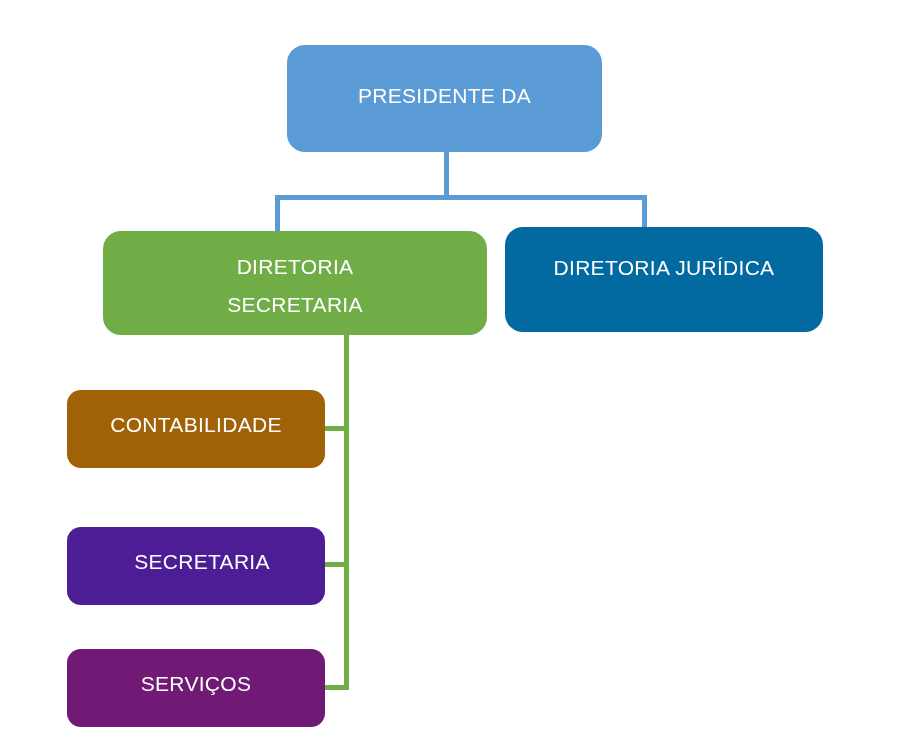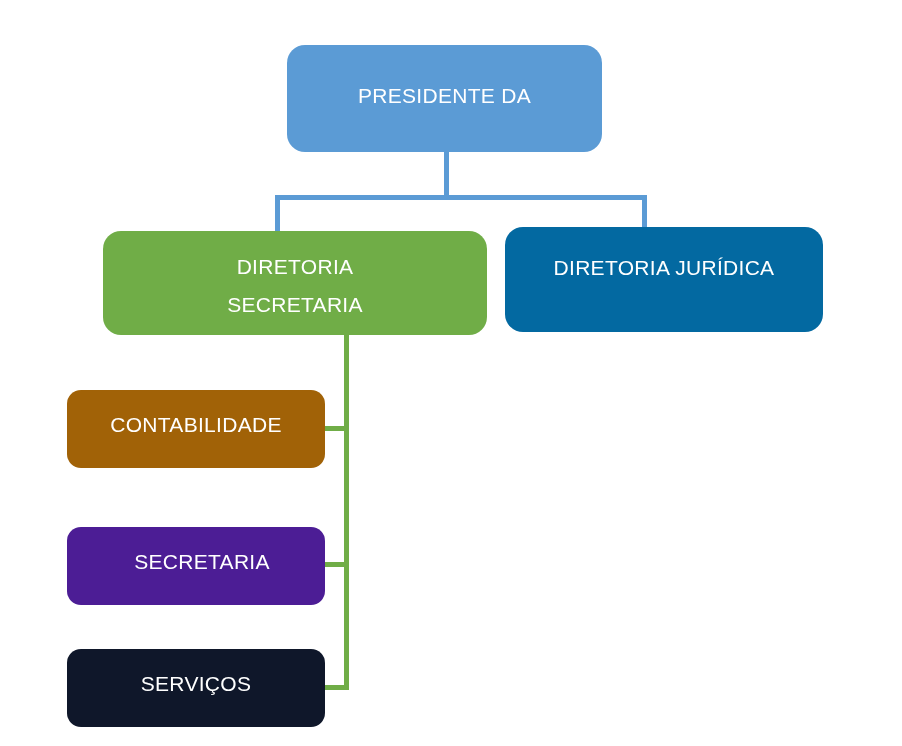--- a/index.html
+++ b/index.html
@@ -96,17 +96,17 @@
   </div>
 
   <div class="node node-sub node-contabilidade" style="background-color: #a16207;">
     <span class="line">CONTABILIDADE</span>
   </div>
 
   <div class="node node-sub node-secretaria" style="background-color: #4c1d95; padding-left: 12px;">
     <span class="line">SECRETARIA</span>
   </div>
 
-  <div class="node node-sub node-servicos" style="background-color: #0f172a;">
+  <div class="node node-sub node-servicos" style="background-color: #701a75;">
     <span class="line">SERVIÇOS</span>
   </div>
 
 </div>
 
 </body></html>

